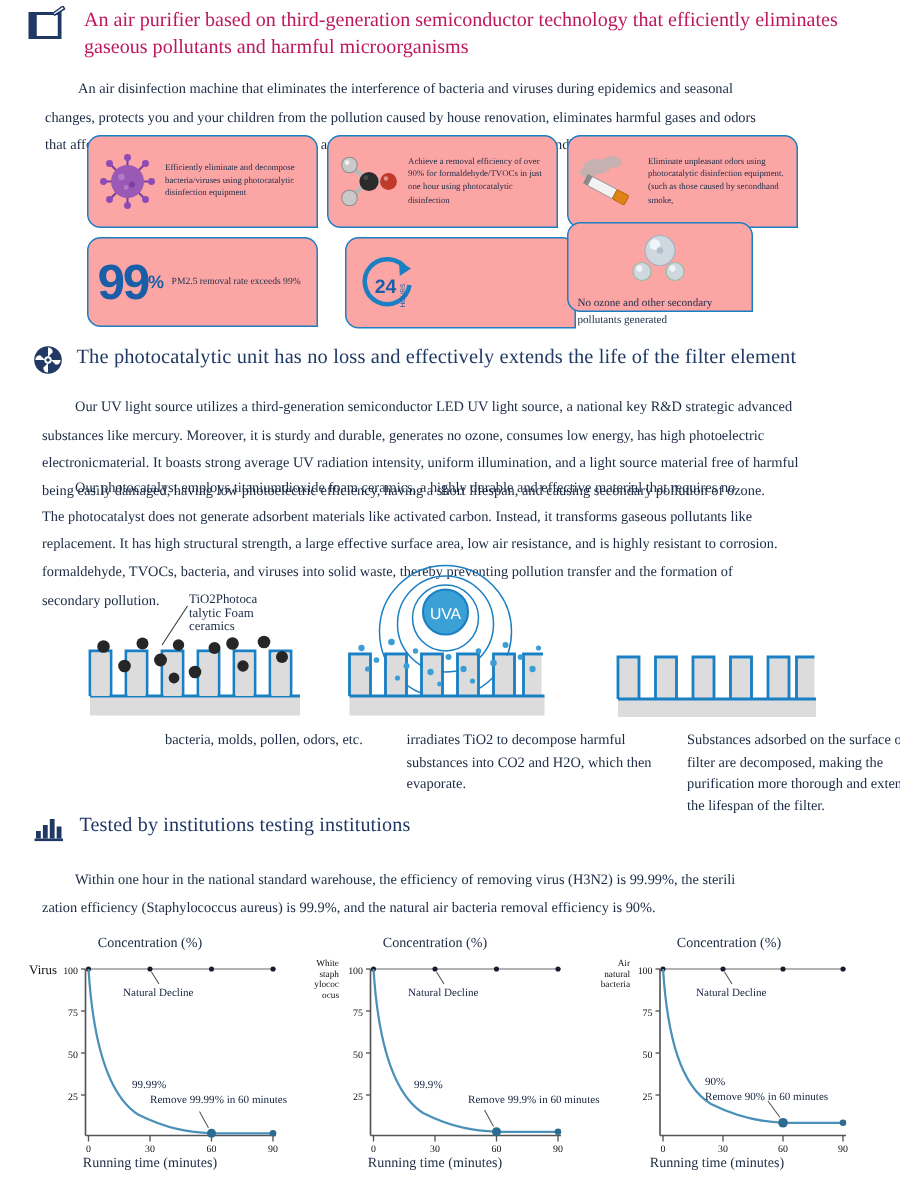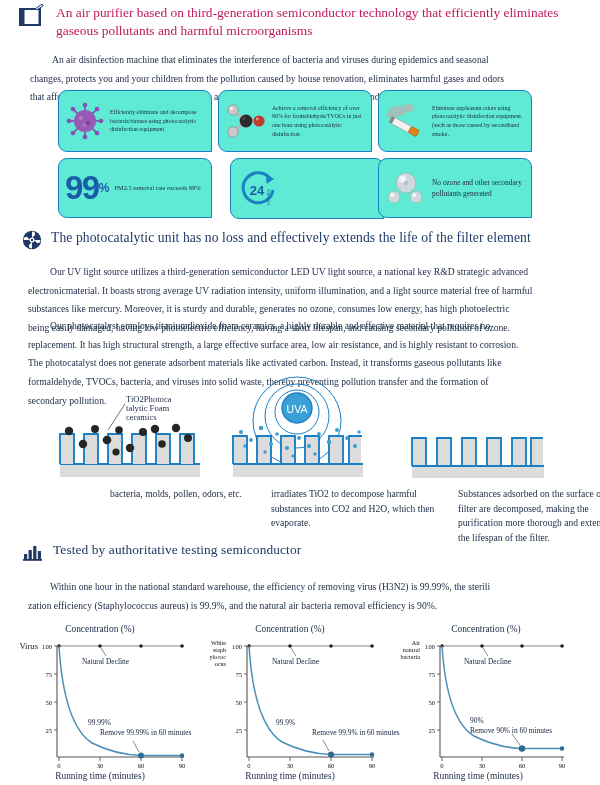--- a/index.html
+++ b/index.html
@@ -30,34 +30,34 @@
     font-size:9.6px; line-height:1.95; color:#1b2a44; text-align:left;
   }
   #intro { position:absolute; left:30px; top:51px; width:545px; }
   #intro .l { display:block; white-space:nowrap; }
   #intro .l:first-child { text-indent:22px; }
 
   
   .card {
     position:absolute;
     border:1.4px solid #1b7fc4;
-    background:#5eead4;
+    background:#fca5a5;
     border-radius:9px 9px 0 9px;
     display:flex; align-items:center; gap:5px;
     padding:4px 6px;
   }
   .card .ctext { font-size:5.9px; line-height:1.48; color:#22304a; }
   .card .cico { flex:0 0 auto; display:flex; align-items:center; justify-content:center; }
 
   #card1 { left:58px;  top:90px;  width:154px; height:62px; }
   #card2 { left:218px; top:90px;  width:154px; height:62px; }
   #card3 { left:378px; top:90px;  width:154px; height:62px; }
   #card4 { left:58px;  top:158px; width:154px; height:60px; }
   #card5 { left:230px; top:158px; width:154px; height:61px; }
-  #card6 { left:378px; top:158px; width:154px; height:60px; }
+  #card6 { left:378px; top:148px; width:124px; height:60px;flex-direction:column; }
 
   .bignum { font-family:"Liberation Sans", sans-serif; font-weight:bold; color:#1a5ea8; font-size:33px; line-height:.85; letter-spacing:-1.5px; }
   .bignum .pct { font-size:12px; letter-spacing:0; }
   #card4 .ctext { font-size:6.4px; line-height:1.55; }
   #card5 .ctext { font-size:7.6px; line-height:1.5; color:#17243c; }
   #card6 .ctext { font-size:7.4px; line-height:1.55; }
 
   
   #sec2-head { position:absolute; left:22px; top:229px; width:560px; }
   #p1 { position:absolute; left:28px; top:263px; width:546px; }
@@ -227,29 +227,29 @@
       </g>
       <circle cx="10" cy="10" r="2.5" fill="#ffffff"></circle>
       <circle cx="10" cy="10" r="1.2" fill="#1f3864"></circle>
     </svg>
   </span>
   <span class="sec-title">The photocatalytic unit has no loss and effectively extends the life of the filter element</span>
 </div>
 
 <div id="p1" class="para">
   <span class="l">Our UV light source utilizes a third-generation semiconductor LED UV light source, a national key R&amp;D strategic advanced</span>
+  <span class="l">substances like mercury. Moreover, it is sturdy and durable, generates no ozone, consumes low energy, has high photoelectric</span>
   <span class="l">electronicmaterial. It boasts strong average UV radiation intensity, uniform illumination, and a light source material free of harmful</span>
-  <span class="l">substances like mercury. Moreover, it is sturdy and durable, generates no ozone, consumes low energy, has high photoelectric</span>
   <span class="l">being easily damaged, having low photoelectric efficiency, having a short lifespan, and causing secondary pollution of ozone.</span>
 </div>
 
 <div id="p2" class="para">
   <span class="l">Our photocatalyst employs titaniumdioxide foam ceramics, a highly durable and effective material that requires no</span>
+  <span class="l">The photocatalyst does not generate adsorbent materials like activated carbon. Instead, it transforms gaseous pollutants like</span>
   <span class="l">replacement. It has high structural strength, a large effective surface area, low air resistance, and is highly resistant to corrosion.</span>
-  <span class="l">The photocatalyst does not generate adsorbent materials like activated carbon. Instead, it transforms gaseous pollutants like</span>
   <span class="l">formaldehyde, TVOCs, bacteria, and viruses into solid waste, thereby preventing pollution transfer and the formation of</span>
   <span class="l">secondary pollution.</span>
 </div>
 
 <div class="diag" id="diag1">
   <svg width="160" height="105" viewBox="0 0 160 105">
 
     <text x="76" y="20" font-family="Liberation Serif, serif" font-size="8.6" fill="#1b2a44">TiO2Photoca</text>
     <text x="76" y="29" font-family="Liberation Serif, serif" font-size="8.6" fill="#1b2a44">talytic Foam</text>
     <text x="76" y="38" font-family="Liberation Serif, serif" font-size="8.6" fill="#1b2a44">ceramics</text>
@@ -375,21 +375,21 @@
     <svg width="22" height="19" viewBox="0 0 22 19">
       <g fill="#1f3864">
         <rect x="2" y="12" width="3.2" height="5"></rect>
         <rect x="6.6" y="8" width="3.2" height="9"></rect>
         <rect x="11.2" y="4" width="3.2" height="13"></rect>
         <rect x="15.8" y="9" width="3.2" height="8"></rect>
         <rect x="1" y="17" width="19" height="1.8"></rect>
       </g>
     </svg>
   </span>
-  <span class="sec-title">Tested by authoritative testing semiconductor</span>
+  <span class="sec-title">Tested by institutions testing institutions</span>
 </div>
 
 <div id="p3" class="para">
   <span class="l">Within one hour in the national standard warehouse, the efficiency of removing virus (H3N2) is 99.99%, the sterili</span>
   <span class="l">zation efficiency (Staphylococcus aureus) is 99.9%, and the natural air bacteria removal efficiency is 90%.</span>
 </div>
 
 <div class="chart" id="chart1">
   <div class="ch-title">Concentration (%)</div>
   <div class="ch-ylab one" style="left:2px; top:18px; width:34px;">Virus</div>

